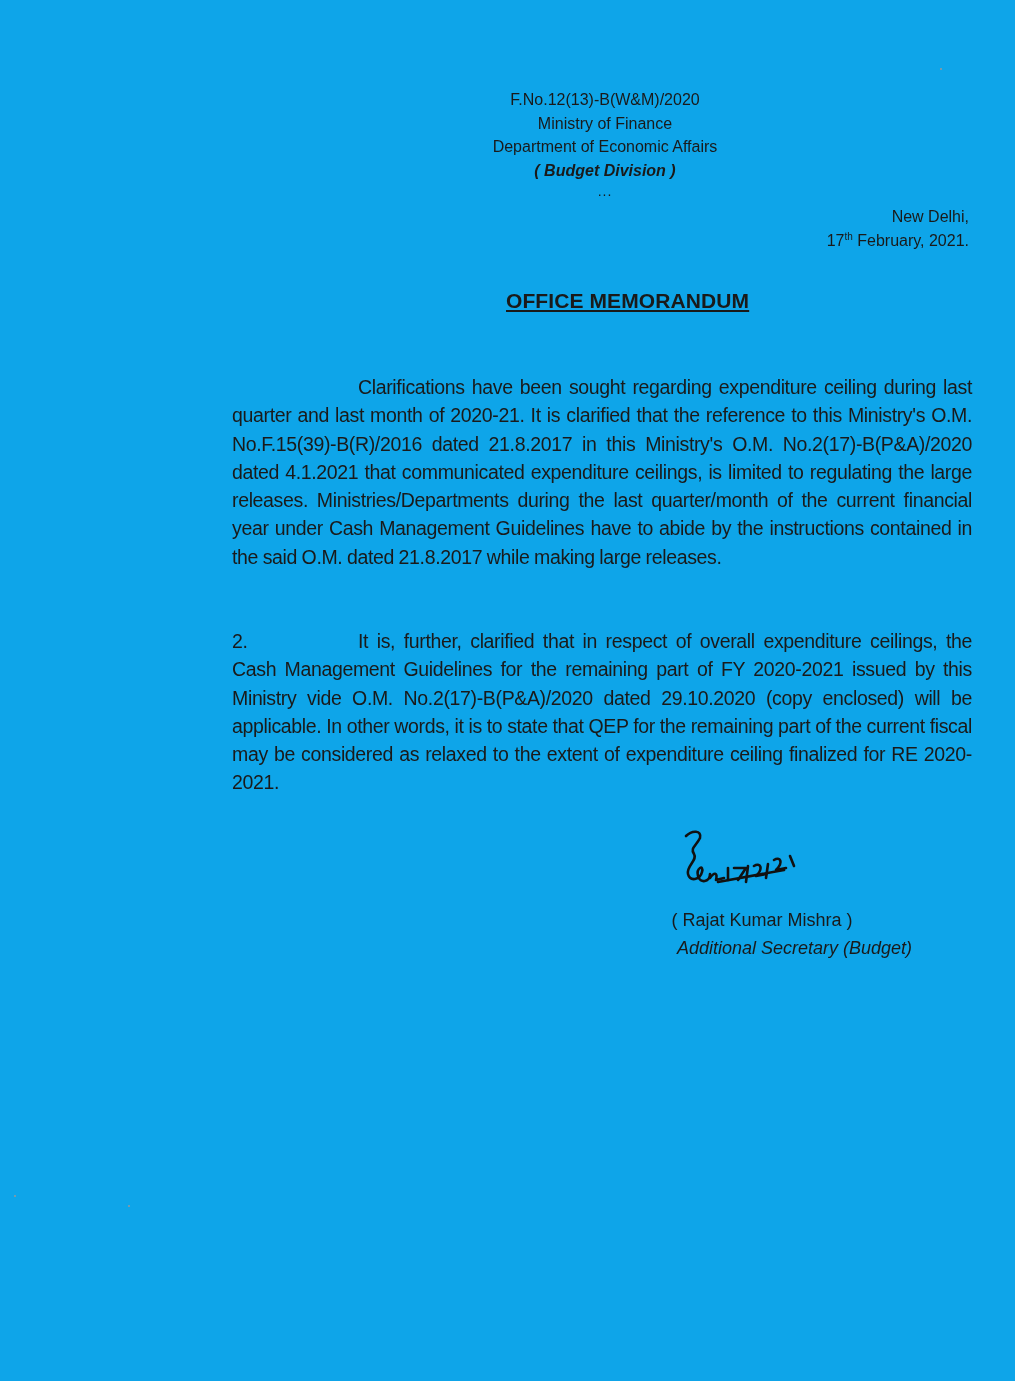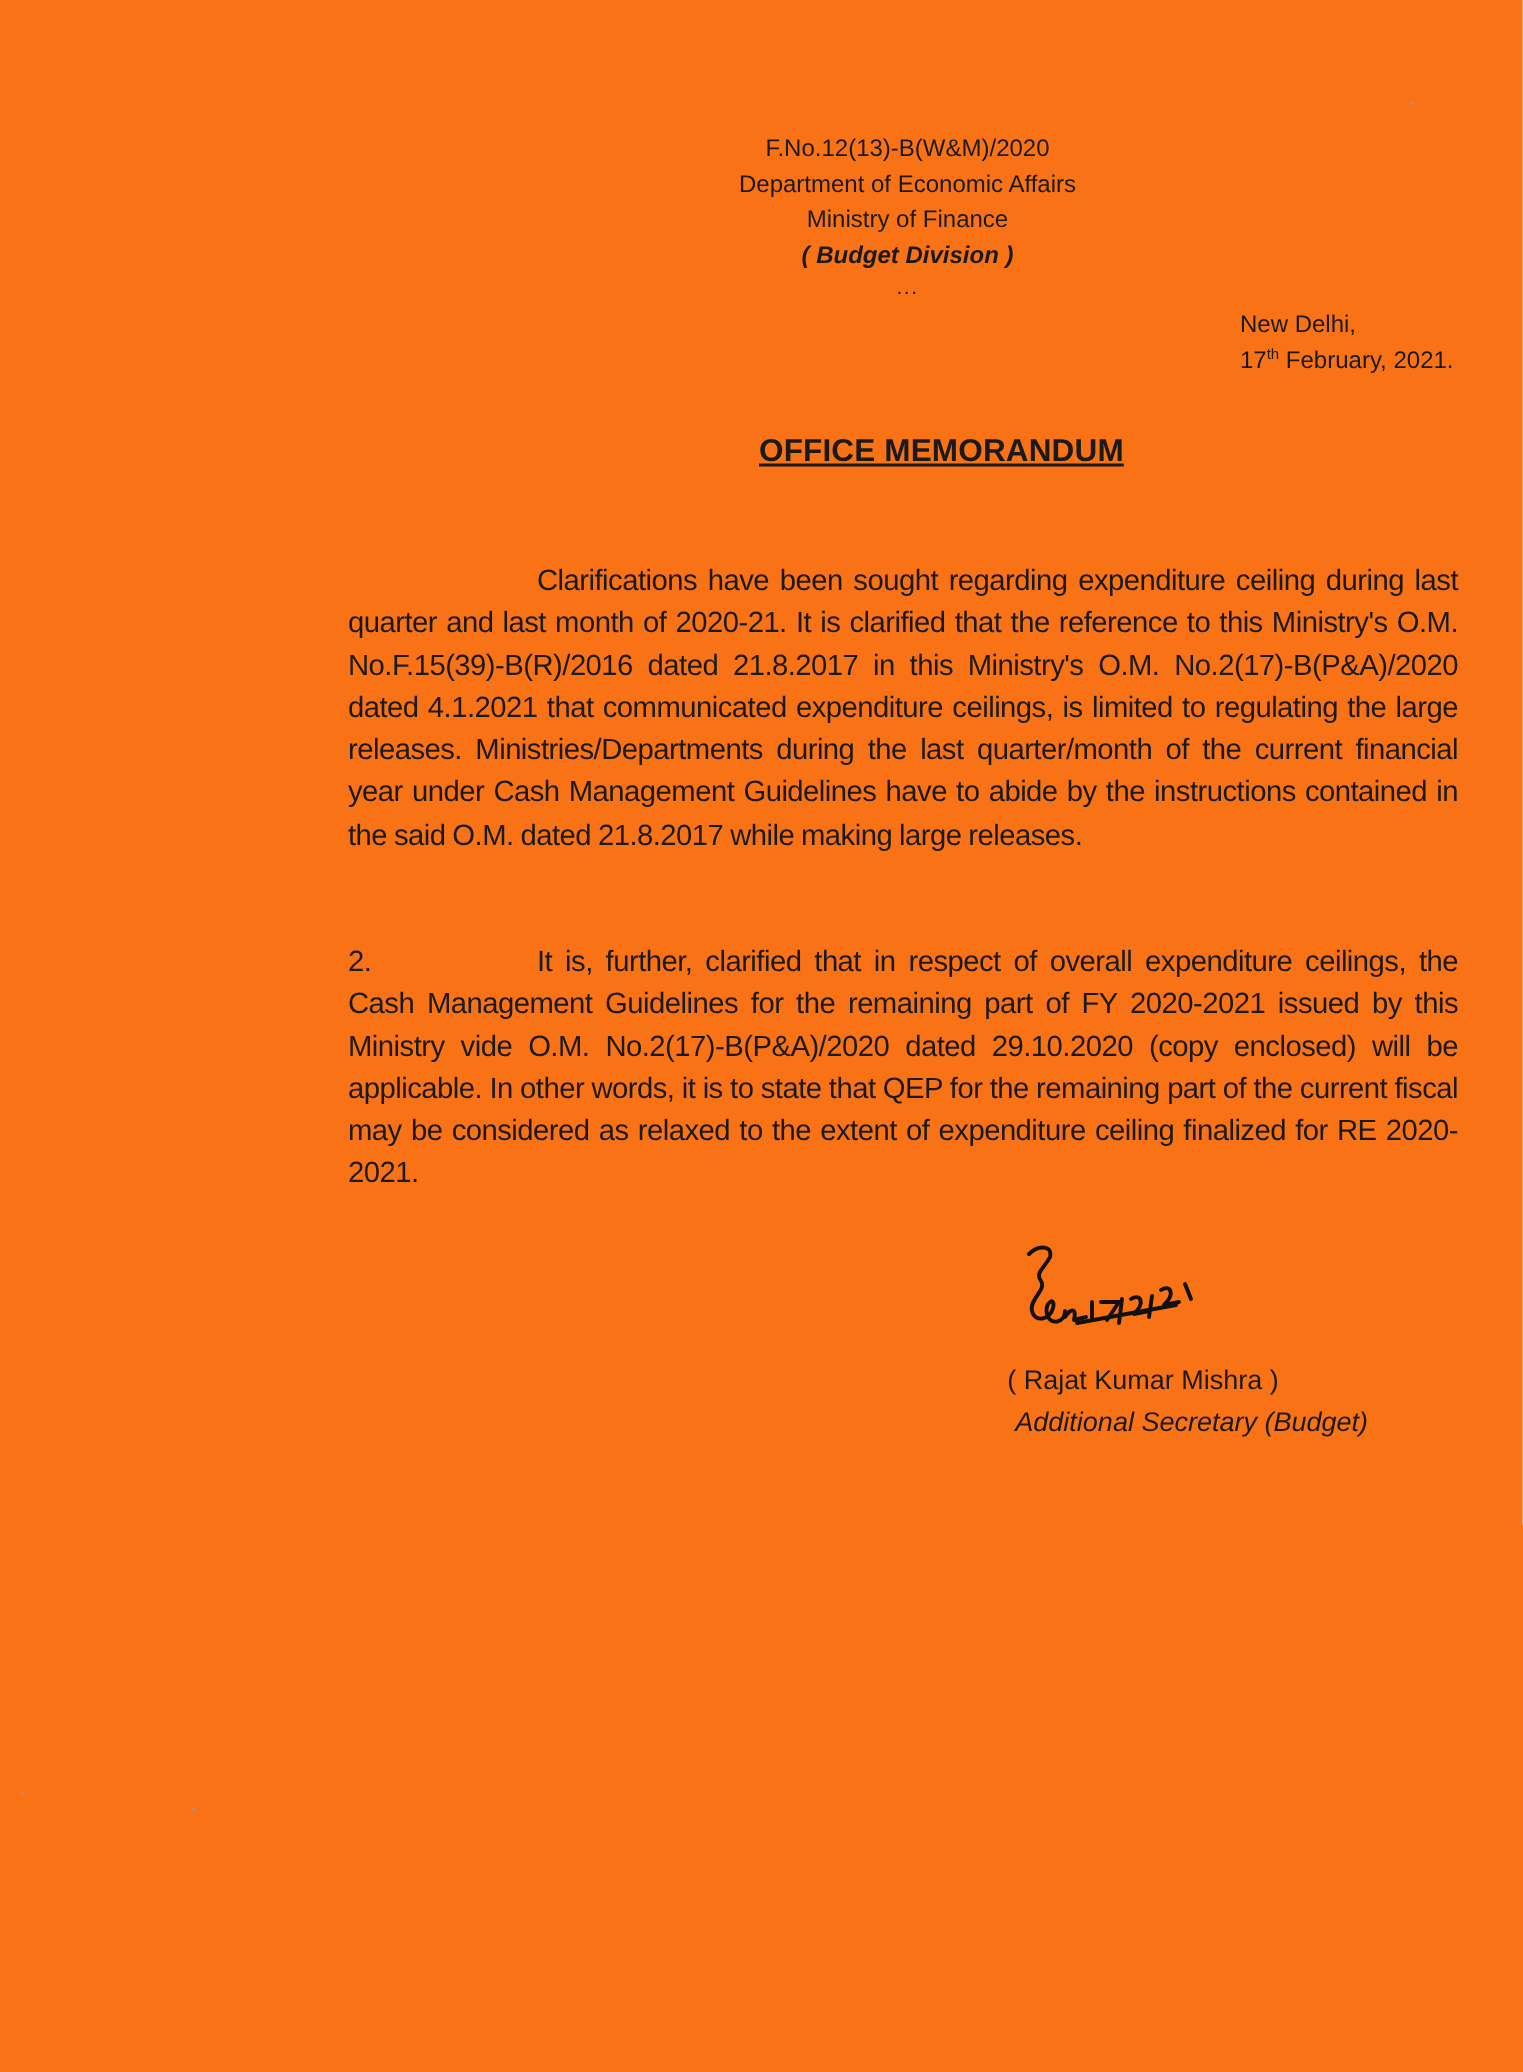--- a/index.html
+++ b/index.html
@@ -13,39 +13,39 @@
       position: relative;
       overflow: hidden;
       font-family: "Liberation Sans", "DejaVu Sans", sans-serif;
       color: #1a1a1a;
     }
     .page {
       position: absolute;
       left: 0; top: 0;
       width: 1015px;
       height: 1381px;
-      background: #f97316;
+      background: #0ea5e9;
     }
     .header-block {
       position: absolute;
       left: 470px;
       top: 88px;
       width: 270px;
       text-align: center;
       font-size: 16px;
       line-height: 23.5px;
     }
     .header-block .italic { font-style: italic; font-weight: bold; }
     .header-block .dots { font-size: 14px; line-height: 18px; letter-spacing: 1px; }
 
     .place-date {
       position: absolute;
       right: 46px;
       top: 205px;
-      text-align: left;
+      text-align: right;
       font-size: 16px;
       line-height: 24px;
     }
     .place-date sup { font-size: 10px; vertical-align: 6px; line-height: 0; }
 
     .memo-title {
       position: absolute;
       left: 506px;
       top: 278px;
       font-size: 21px;
@@ -116,22 +116,22 @@
       border-radius: 1px;
     }
   </style>
 </head>
 <body>
 
 <div class="page">
 
   <div class="header-block">
     <div>F.No.12(13)-B(W&amp;M)/2020</div>
+    <div>Ministry of Finance</div>
     <div>Department of Economic Affairs</div>
-    <div>Ministry of Finance</div>
     <div class="italic">( Budget Division )</div>
     <div class="dots">...</div>
   </div>
 
   <div class="place-date">
     <div>New Delhi,</div>
     <div><span>17</span><sup>th</sup><span> February, 2021.</span></div>
   </div>
 
   <div class="memo-title">OFFICE MEMORANDUM</div>

